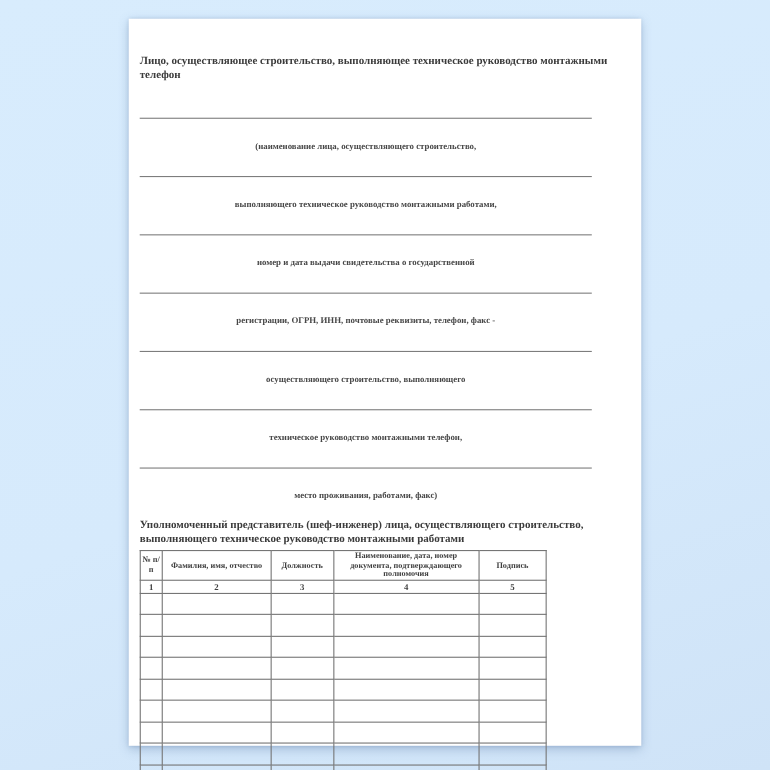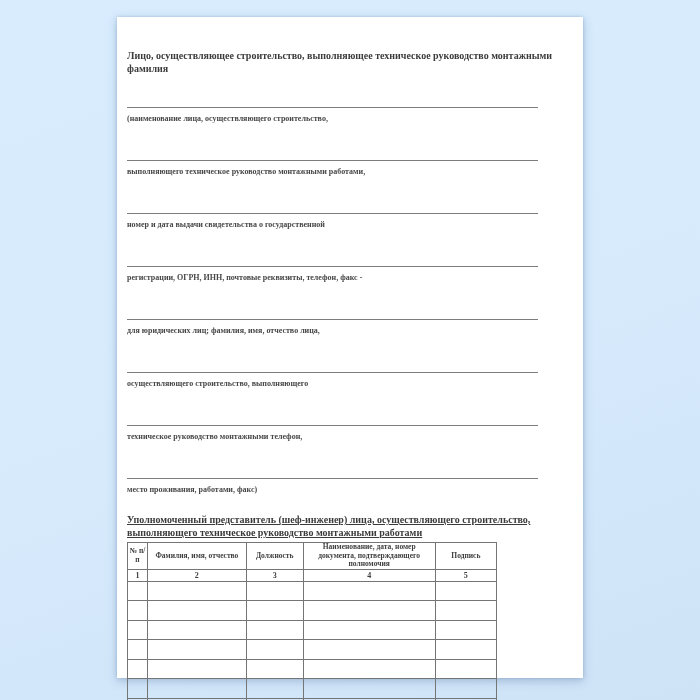--- a/index.html
+++ b/index.html
@@ -42,33 +42,32 @@
     display: block;
     white-space: nowrap;
   }
   .fields {
     margin-top: 3px;
   }
   .field {
     box-sizing: border-box;
     height: 21px;
     border-top: 1px solid #7d7d7d;
-    padding-top: 6px;
-    text-align: left;
+    padding-top: 20px;
+    text-align: center;
     margin-top: 32px;
   }
   .field-caption {
     font-size: 8px;
     line-height: 9px;
     font-weight: bold;
     color: #474747;
   }
   .section2-heading {
-    margin-top: 14px;
-    text-decoration: underline;
+    margin-top: 25px;
   }
   table.rep-table {
     margin-top: 3px;
     width: 370px;
     border-collapse: collapse;
     table-layout: fixed;
   }
   table.rep-table th,
   table.rep-table td {
     border: 1px solid #757575;
@@ -104,38 +103,35 @@
 </head>
 <body>
 
 <div class="page-bg"></div>
 
 <div class="paper">
   <div class="content">
 
     <div class="doc-heading">
       <span class="h-line">Лицо, осуществляющее строительство, выполняющее техническое руководство монтажными</span>
-      <span class="h-line">фамилия</span>
+      <span class="h-line">телефон</span>
     </div>
 
     <div class="fields">
         <div class="field">
           <div class="field-caption">(наименование лица, осуществляющего строительство,</div>
         </div>
         <div class="field">
           <div class="field-caption">выполняющего техническое руководство монтажными работами,</div>
         </div>
         <div class="field">
           <div class="field-caption">номер и дата выдачи свидетельства о государственной</div>
         </div>
         <div class="field">
           <div class="field-caption">регистрации, ОГРН, ИНН, почтовые реквизиты, телефон, факс -</div>
-        </div>
-        <div class="field">
-          <div class="field-caption">для юридических лиц; фамилия, имя, отчество лица,</div>
         </div>
         <div class="field">
           <div class="field-caption">осуществляющего строительство, выполняющего</div>
         </div>
         <div class="field">
           <div class="field-caption">техническое руководство монтажными телефон,</div>
         </div>
         <div class="field">
           <div class="field-caption">место проживания, работами, факс)</div>
         </div>

